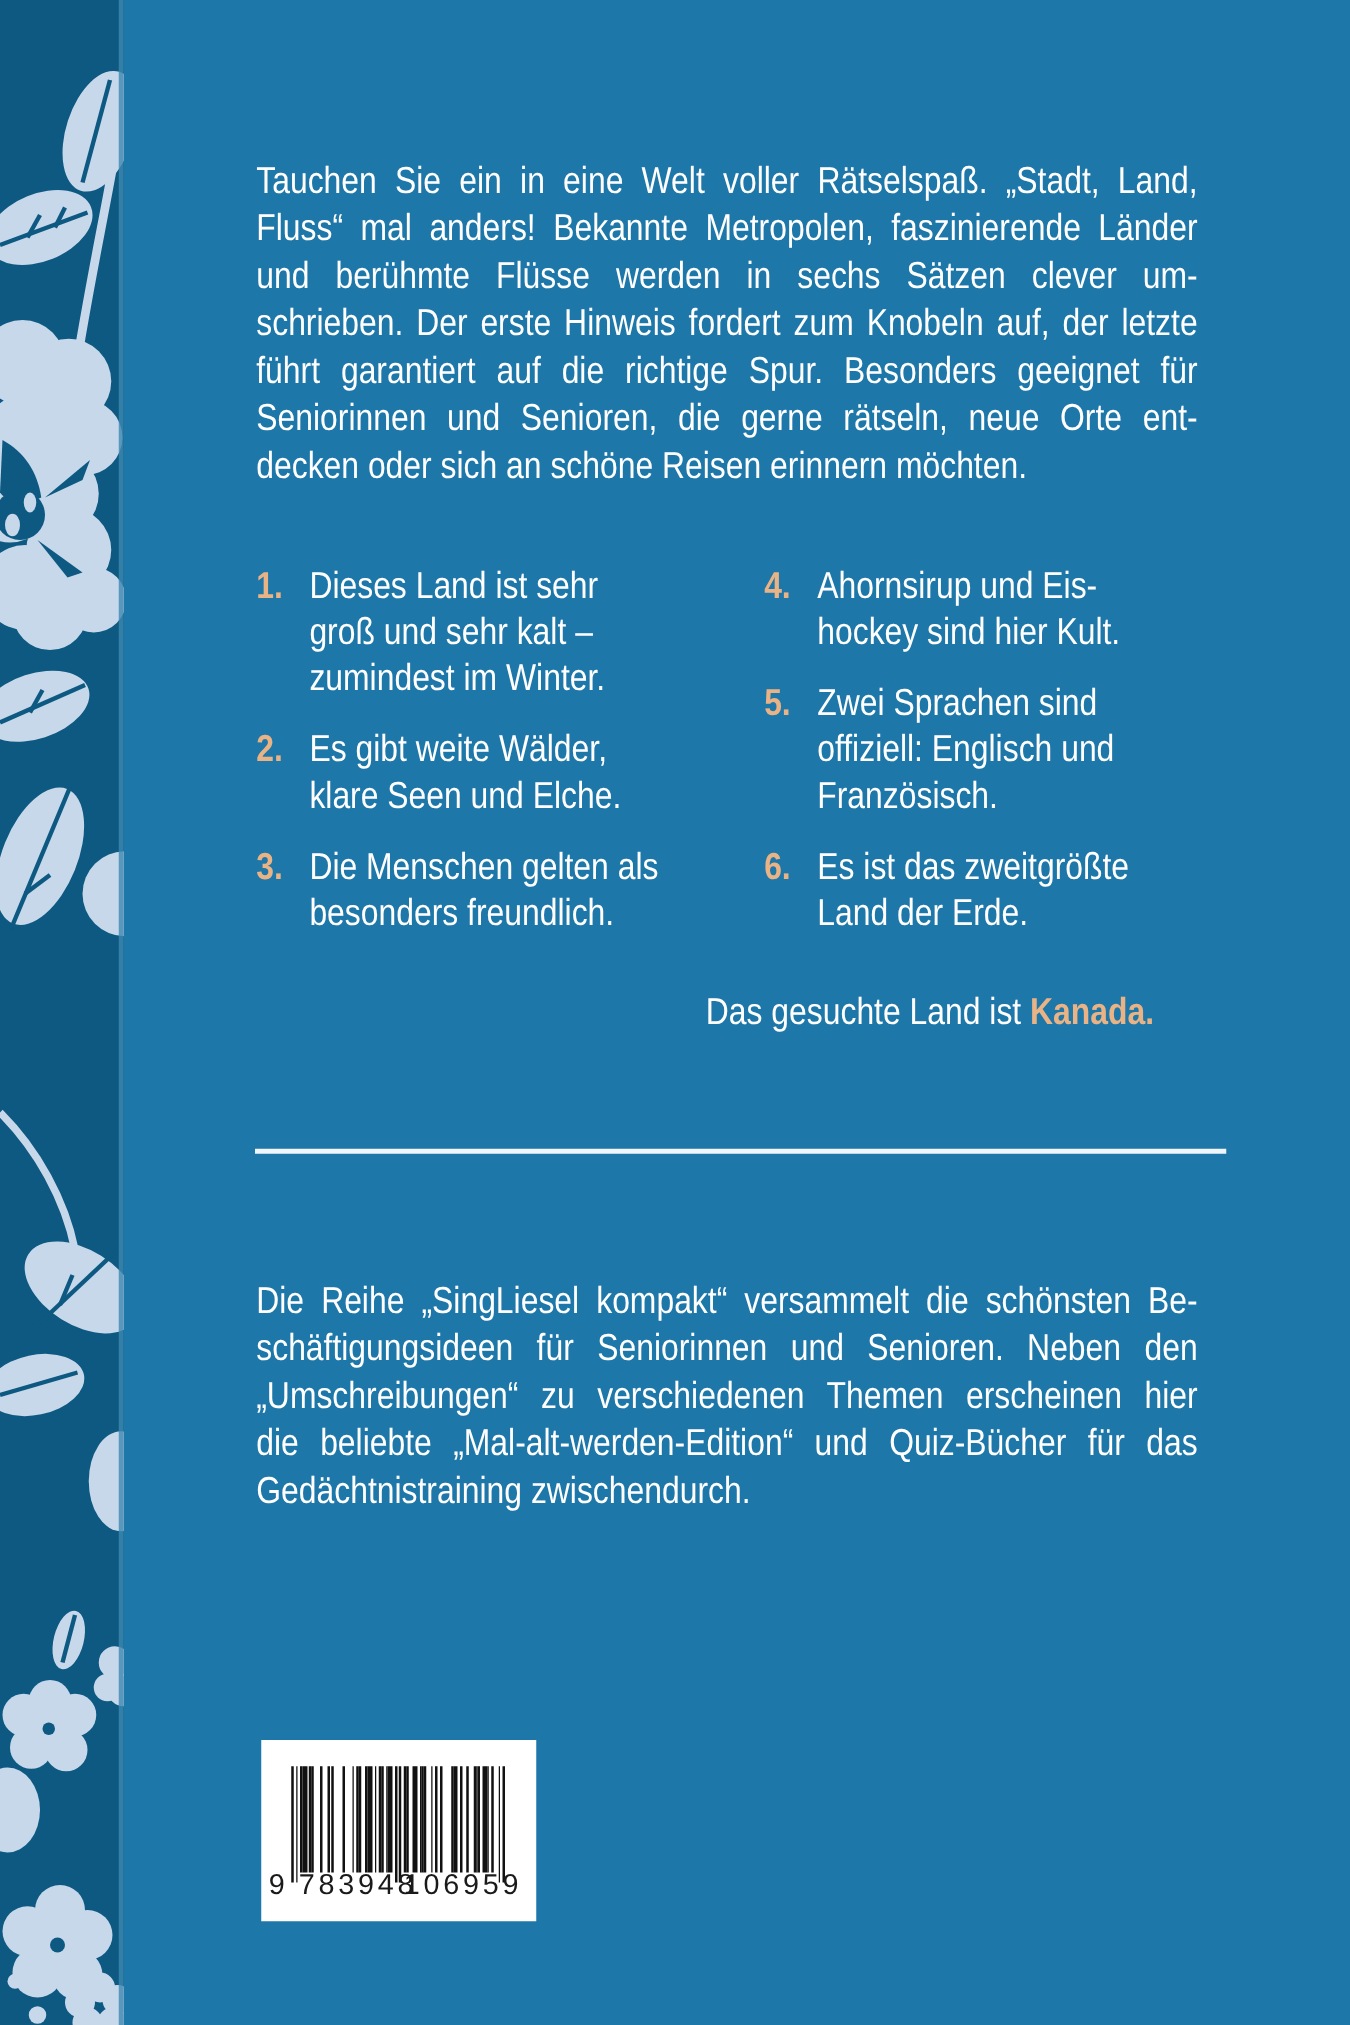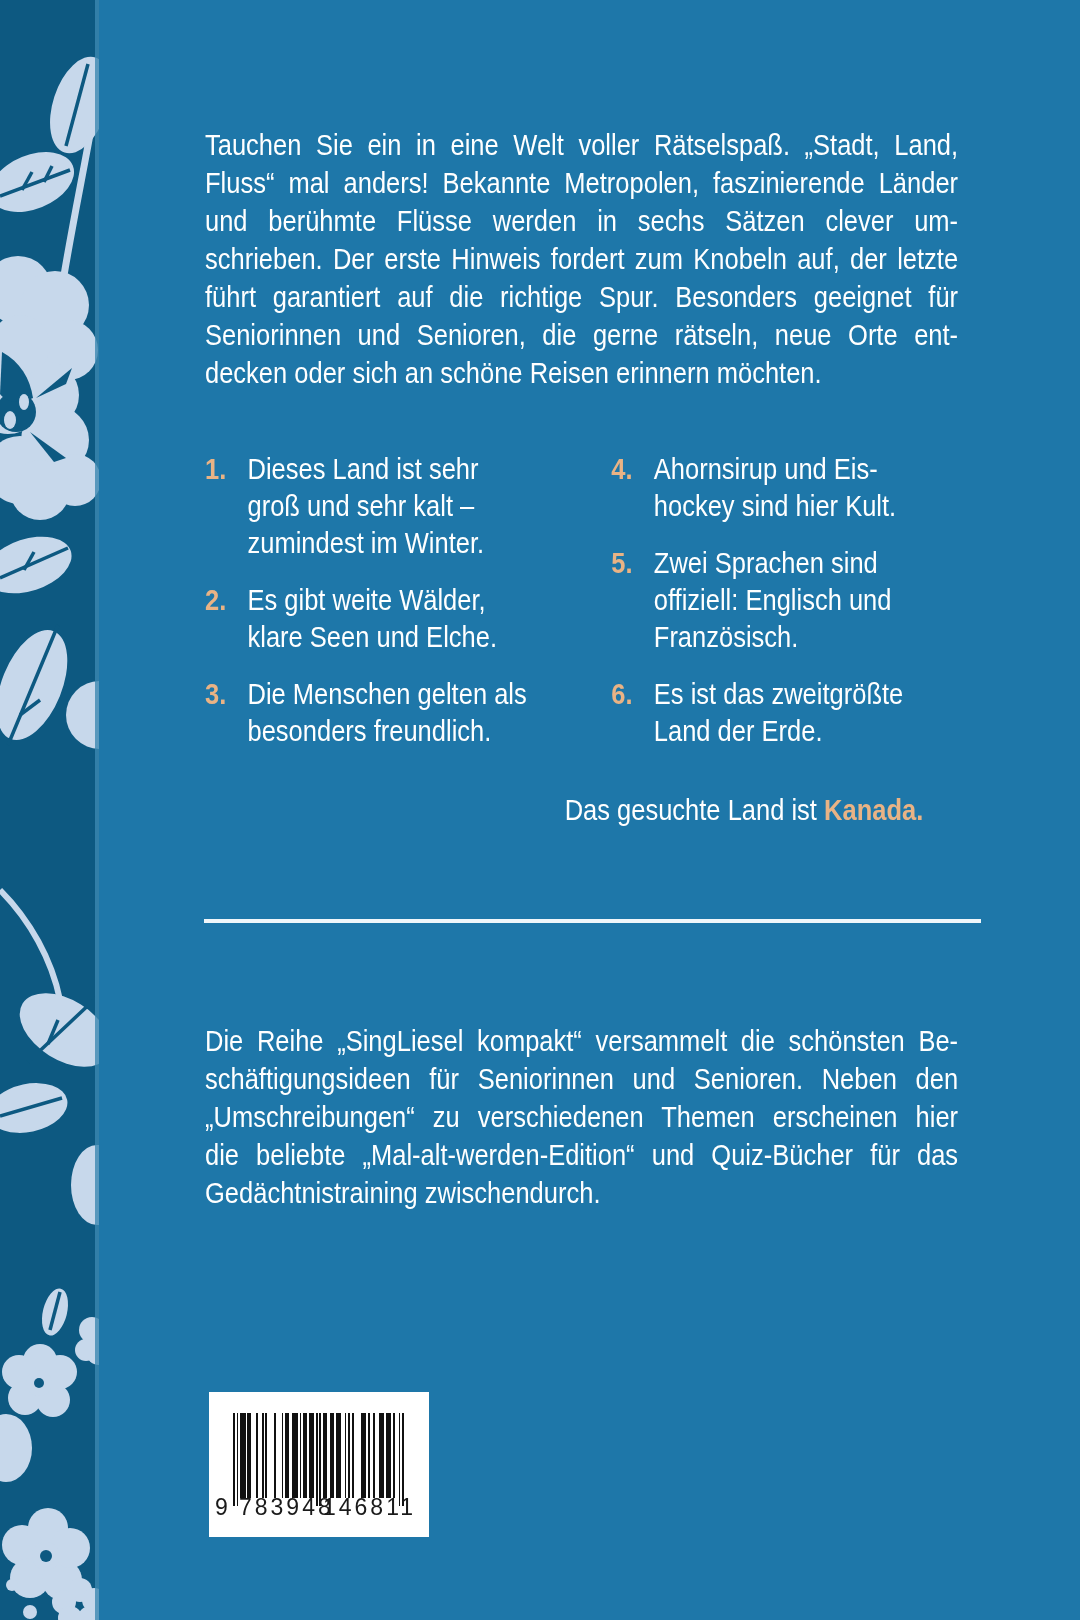--- a/index.html
+++ b/index.html
@@ -251,16 +251,16 @@
         <div class="bar" style="left: 149.4px;"></div>
         <div class="bar" style="left: 153px;"></div>
         <div class="bar" style="left: 154.8px;"></div>
         <div class="bar" style="left: 156.6px;"></div>
         <div class="bar" style="left: 160.2px;"></div>
         <div class="bar guard" style="left: 165.6px;"></div>
         <div class="bar guard" style="left: 169.2px;"></div>
       </div>
     <span class="bc-digit" id="bc-d1">9</span>
     <span class="bc-digit" id="bc-g1">783948</span>
-    <span class="bc-digit" id="bc-g2">146811</span>
+    <span class="bc-digit" id="bc-g2">106959</span>
   </div>
 
 </div>
 
 </body></html>

